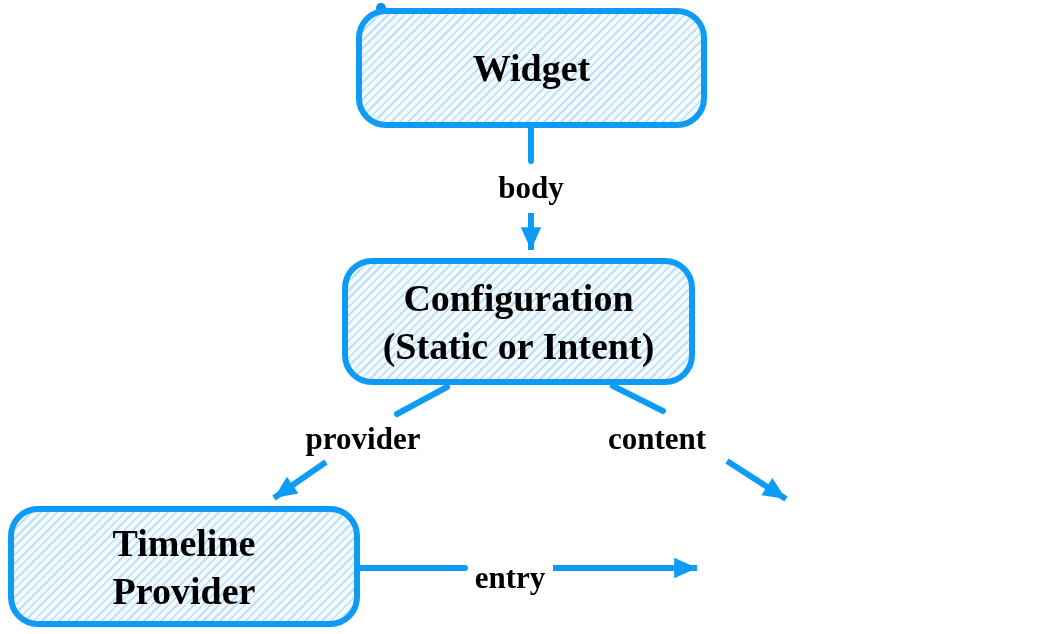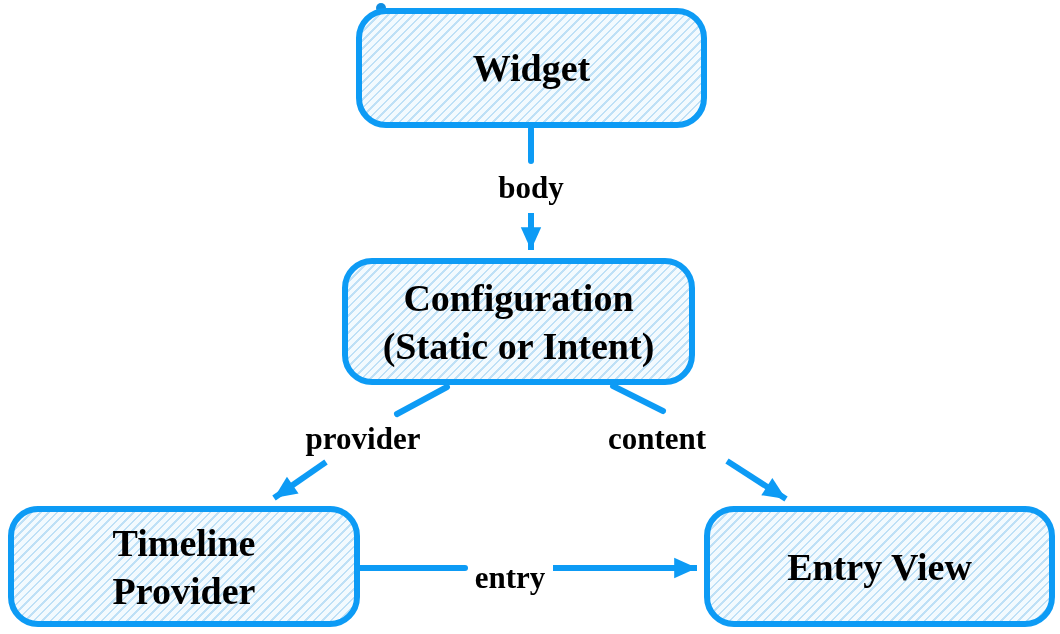--- a/index.html
+++ b/index.html
@@ -99,22 +99,19 @@
   <div class="node" id="node-configuration">
     <div>Configuration</div>
     <div>(Static or Intent)</div>
   </div>
 
   <div class="node" id="node-timeline-provider">
     <div>Timeline</div>
     <div>Provider</div>
   </div>
 
-  <div class="node" id="node-entry-view">
-    <div>Entry View</div>
-  </div>
 
   <div class="edge-label" id="label-body">body</div>
   <div class="edge-label" id="label-provider">provider</div>
   <div class="edge-label" id="label-content">content</div>
   <div class="edge-label" id="label-entry">entry</div>
 
 </div>
 
 </body></html>

